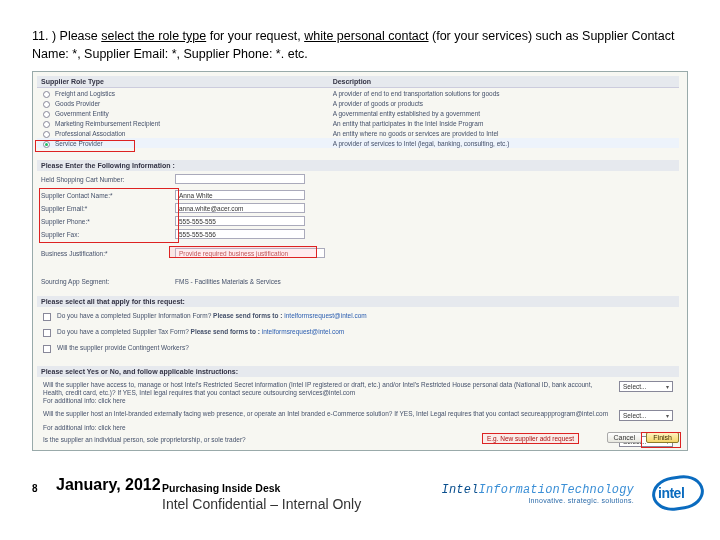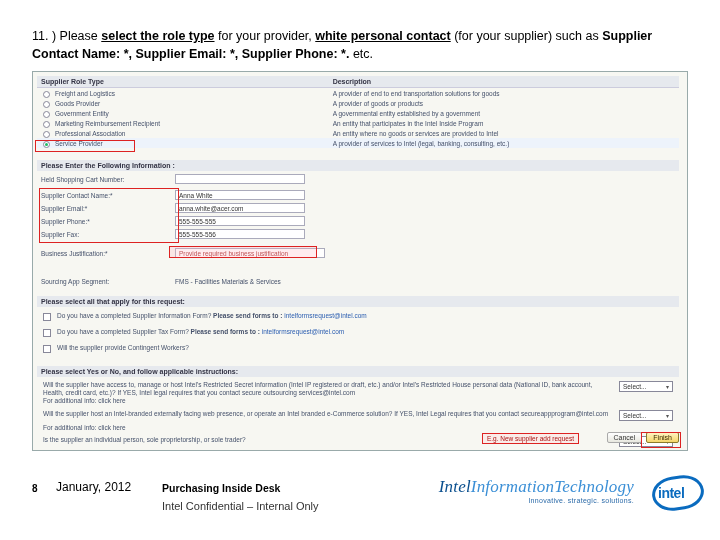--- a/index.html
+++ b/index.html
@@ -1,19 +1,19 @@
 <!DOCTYPE html>
 <html><head>
 <meta charset="utf-8">
 <style>
   * { box-sizing: border-box; margin: 0; padding: 0; }
   html, body { width: 720px; height: 540px; font-family: Arial, Helvetica, sans-serif; background: #fff; color: #000; }
   .slide { position: relative; width: 720px; height: 540px; padding: 28px 32px 0 32px; }
   .instruction { font-size: 12.5px; line-height: 1.4; font-weight: 400; margin-bottom: 8px; }
-  .instruction .bold { font-weight: 700; }
+  .instruction .bold { font-weight: 400; }
   .instruction .underline { text-decoration: underline; }
 
   .screenshot {
     border: 1px solid #9aa; background: #f7f7f2; width: 656px; height: 380px;
     position: relative; font-size: 7px; color: #555; overflow: hidden;
   }
 
   
   .role-table { position: absolute; top: 4px; left: 4px; right: 8px; }
   .role-table .hdr { display:flex; background:#e6e9ee; font-weight:700; color:#334; font-size:7px; padding:2px 4px; border-bottom:1px solid #ccd; }
@@ -61,38 +61,38 @@
   
   .finrow{ position:absolute; left:4px; right:8px; bottom:4px; height:18px; display:flex; align-items:center; justify-content:flex-end; gap:4px; }
   .finrow .hint{ position:absolute; right:100px; bottom:2px; border:1.5px solid #d22; color:#a11; font-size:6.5px; padding:1px 4px; background:rgba(255,220,220,.4);}
   .btn{ font-size:7px; padding:1px 6px; border:1px solid #8a7a2a; background:linear-gradient(#fff3c0,#f6d76a); color:#3a2a00; border-radius:2px;}
   .btn.cancel{ background:linear-gradient(#fff,#e8e8e0); border-color:#aaa; color:#333;}
   .fin-hilite{ position:absolute; right:6px; bottom:2px; width:40px; height:16px; border:1.5px solid #d22; pointer-events:none;}
 
   
   .footer{ position:absolute; left:32px; right:16px; bottom:16px; height:54px; }
   .footer .pgnum{ position:absolute; left:0; bottom:30px; font-size:10px; font-weight:700;}
-  .footer .date{ position:absolute; left:24px; bottom:30px; font-size:12px; font-weight:400;}
+  .footer .date{ position:absolute; left:24px; bottom:30px; font-size:16px; font-weight:700;}
   .footer .psd{ position:absolute; left:130px; bottom:30px; font-size:10.5px; font-weight:700;}
-  .footer .conf{ position:absolute; left:130px; bottom:12px; font-size:11px; color:#333;}
+  .footer .conf{ position:absolute; left:130px; bottom:12px; font-size:14px; color:#333;}
   .footer .it{ position:absolute; right:70px; bottom:20px; text-align:right; }
-  .footer .it .big{ font-family: Liberation Serif, serif; font-style:italic; font-size:17px; color:#0a4f8e; letter-spacing:.2px;}
+  .footer .it .big{ font-family: Liberation Mono, monospace; font-style:italic; font-size:12px; color:#0a4f8e; letter-spacing:.2px;}
   .footer .it .big .light{ color:#3b8fd6; font-weight:300;}
   .footer .it .tag{ font-size:7px; color:#2b6aa8; letter-spacing:.3px;}
   .footer .logo{ position:absolute; right:0; bottom:14px; width:52px; height:34px; }
   .footer .logo .ring{ position:absolute; inset:0; border:3px solid #0a6bbf; border-radius:50% / 60%; transform:rotate(-8deg);}
   .footer .logo .word{ position:absolute; left:6px; top:9px; font-family:Arial; font-weight:700; font-size:14px; color:#0a6bbf; letter-spacing:-.5px;}
 </style>
 </head>
 <body>
 
 <div class="slide">
 
   <p class="instruction">
-    <span>11. ) Please </span><span class="bold underline">select the role type</span><span> for your provider, </span><span class="bold underline">white personal contact</span><span> (for your supplier) such as </span><span class="bold">Supplier Contact Name: *, Supplier Email: *, Supplier Phone: *. </span><span>etc.</span>
+    <span>11. ) Please </span><span class="bold underline">select the role type</span><span> for your request, </span><span class="bold underline">white personal contact</span><span> (for your services) such as </span><span class="bold">Supplier Contact Name: *, Supplier Email: *, Supplier Phone: *. </span><span>etc.</span>
   </p>
 
   <div class="screenshot">
 
     <div class="role-table">
       <div class="hdr">
         <div class="c1">Supplier Role Type</div>
         <div class="c2">Description</div>
       </div>
       <div class="role-row">

